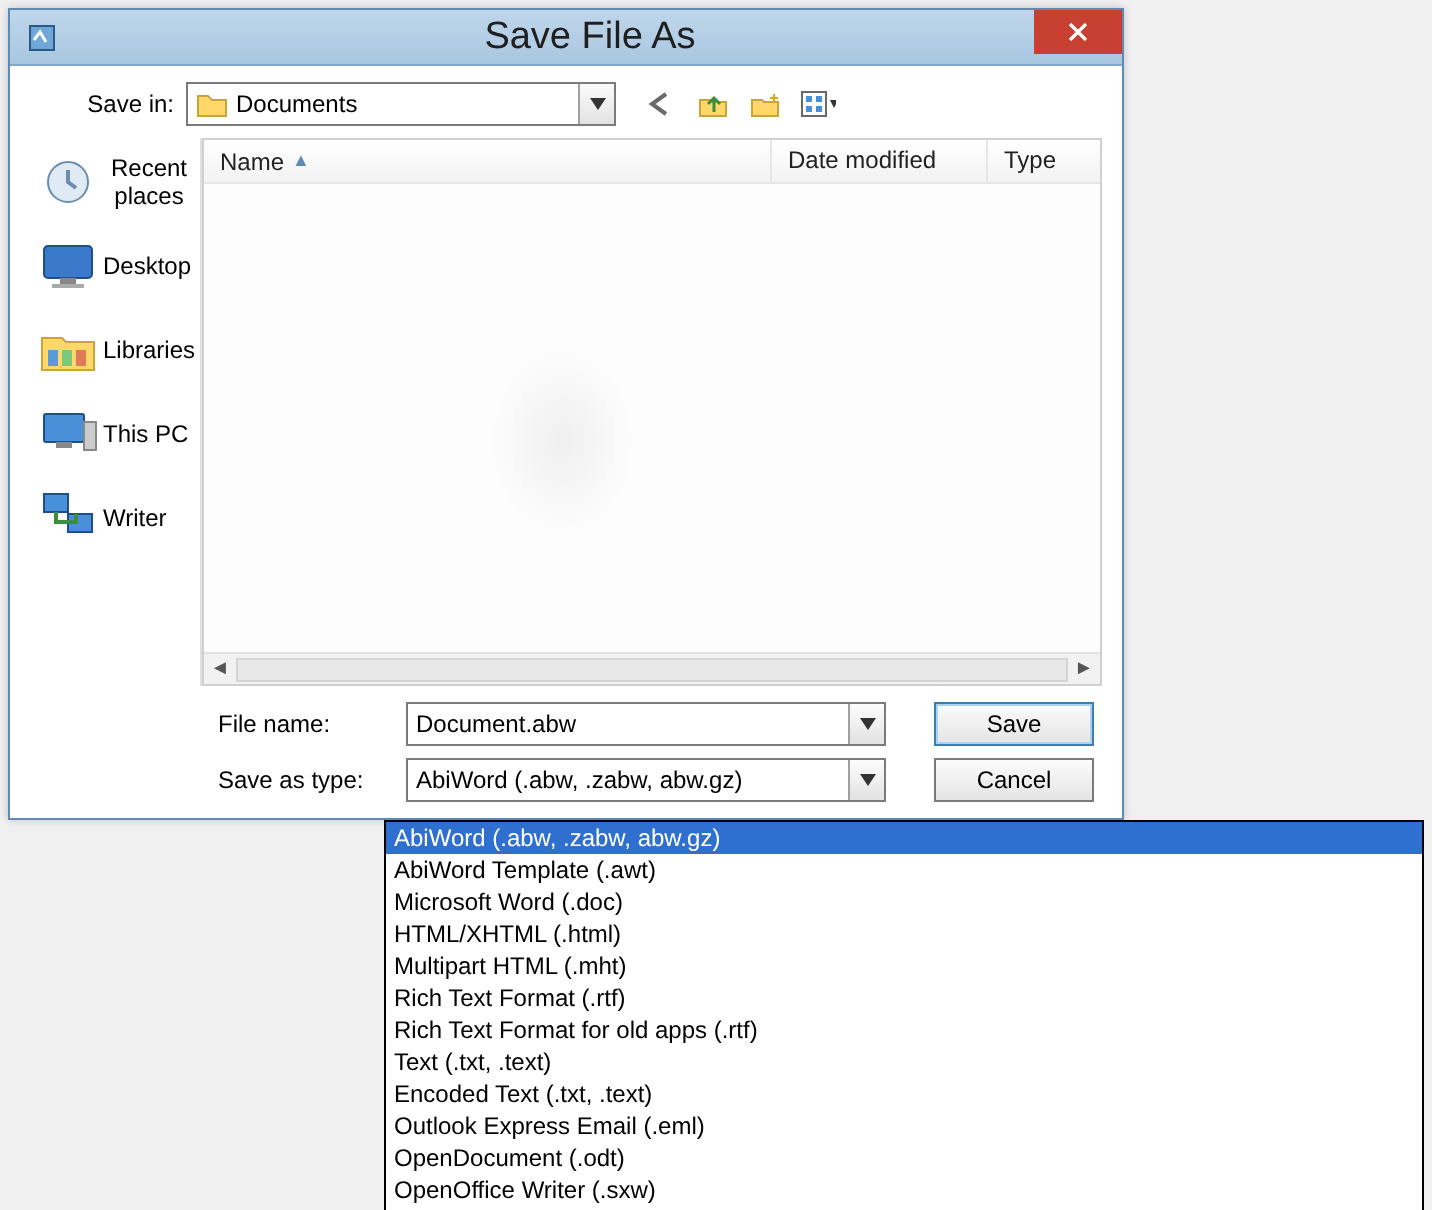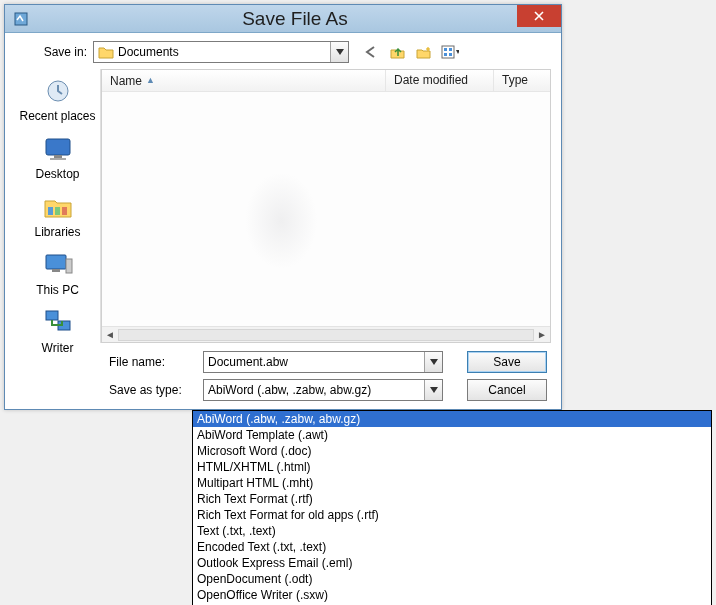--- a/index.html
+++ b/index.html
@@ -65,21 +65,21 @@
     align-items: center;
     gap: 0;
     margin-bottom: 6px;
   }
   .toprow .lbl { width: 78px; text-align: right; padding-right: 6px; }
   .savein-combo {
     display: flex;
     align-items: center;
     border: 1px solid #7b7b7b;
     height: 22px;
-    width: 256px;
+    width: 215px;
     background: #fff;
   }
   .savein-combo .foldericon { width: 16px; height: 16px; margin: 0 4px; }
   .savein-combo .val { flex: 1; }
   .savein-combo .ddbtn {
     width: 18px; height: 20px;
     border-left: 1px solid #a0a0a0;
     display:flex;align-items:center;justify-content:center;
     background: linear-gradient(#fcfcfc,#e2e2e2);
   }
@@ -94,21 +94,21 @@
   .sidebar {
     width: 86px;
     display: flex;
     flex-direction: column;
     align-items: center;
     gap: 2px;
     padding-top: 2px;
     border-right: 1px solid #e0e0e0;
   }
   .place {
-    display:flex;flex-direction:column;align-items:center;
+    display:flex;flex-direction:row;align-items:center;
     width: 80px;
     padding: 4px 0;
     gap: 2px;
     text-align:center;
   }
   .place .picon { width:32px; height:32px; display:flex;align-items:center;justify-content:center; }
   .listarea {
     flex: 1;
     display:flex;
     flex-direction:column;

